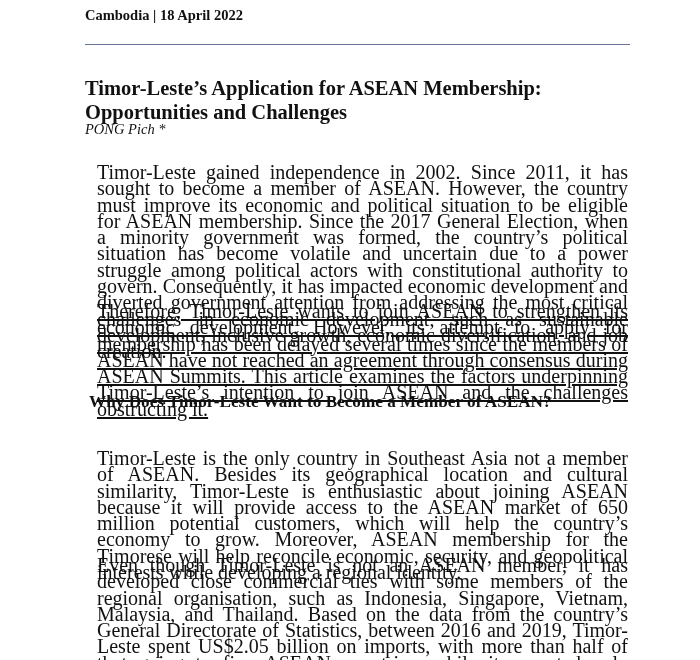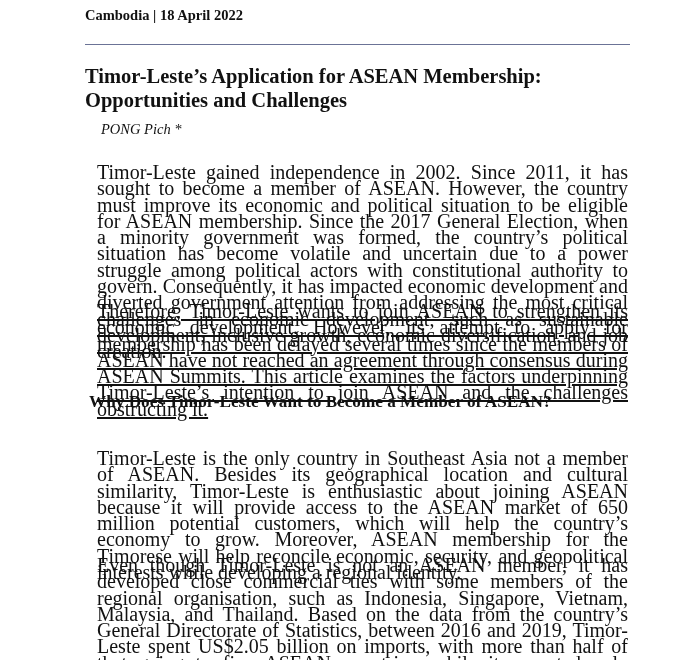--- a/index.html
+++ b/index.html
@@ -33,32 +33,32 @@
     .rule {
       position: absolute;
       top: 44px;
       left: 0;
       width: 545px;
       height: 0;
       border-top: 1.3px solid #6b7396;
     }
     .title {
       position: absolute;
-      top: 64px;
+      top: 76px;
       left: 0;
       margin: 0;
       font-weight: bold;
       font-size: 20.5px;
       line-height: 24px;
       width: 545px;
     }
     .author {
       position: absolute;
       top: 121px;
-      left: 16px;
+      left: 0;
       font-style: italic;
       font-size: 14.5px;
       line-height: 17px;
       white-space: nowrap;
     }
     .para {
       position: absolute;
       left: 0;
       width: 531px;
       margin: 12px;

